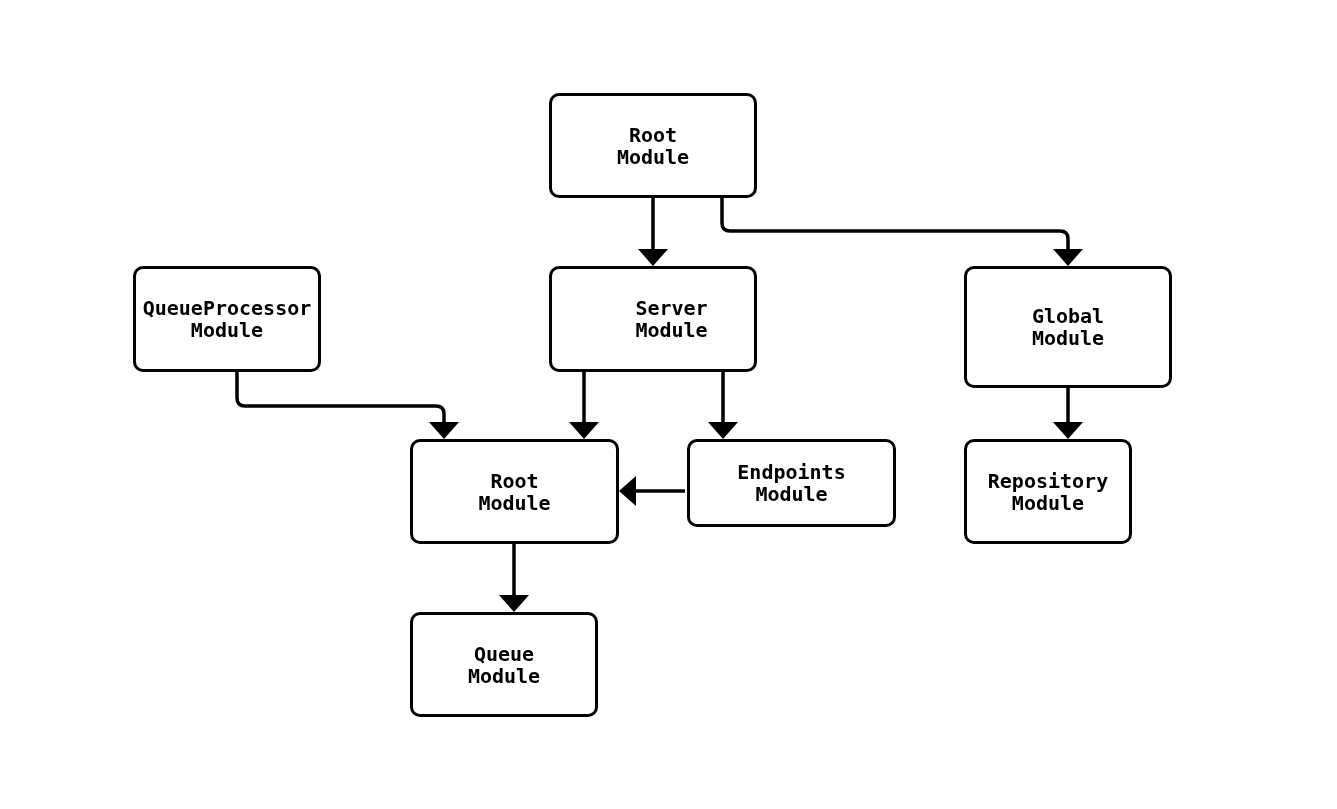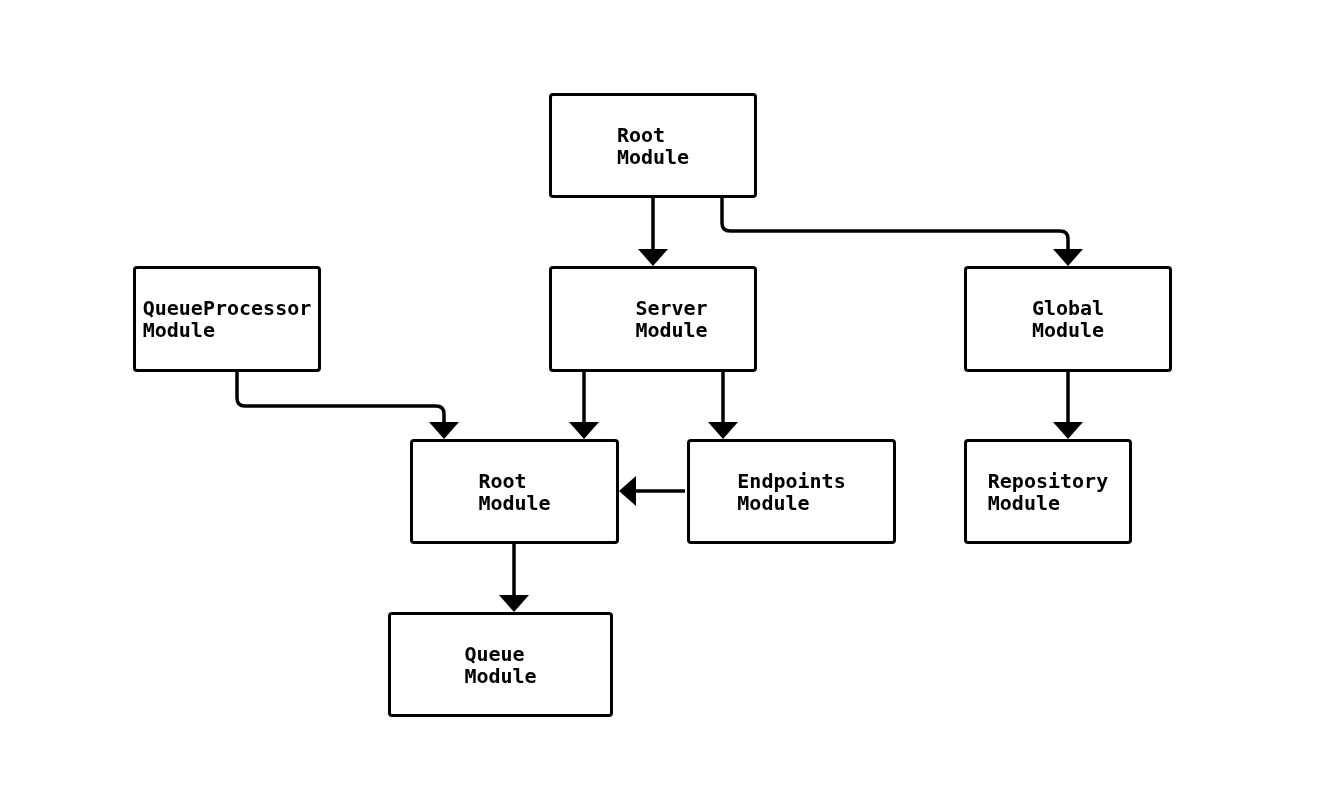--- a/index.html
+++ b/index.html
@@ -25,25 +25,25 @@
   .edge {
     fill: none;
     stroke: #000000;
     stroke-width: 3.5;
   }
   .node {
     position: absolute;
     box-sizing: border-box;
     background: #ffffff;
     border: 3.5px solid #000000;
-    border-radius: 4px;
+    border-radius: 10px;
     display: flex;
     align-items: center;
     justify-content: center;
-    text-align: left;
+    text-align: center;
   }
   .node-label {
     font-weight: 700;
     font-size: 20px;
     line-height: 22px;
     color: #000000;
     letter-spacing: 0;
     white-space: nowrap;
   }
 </style>
@@ -82,48 +82,48 @@
     </div>
   </div>
 
   <div class="node" style="left: 549px; top: 266px; width: 208px; height: 106px; padding-left: 37px;">
     <div class="node-label">
       <span>Server</span><br>
       <span>Module</span>
     </div>
   </div>
 
-  <div class="node" style="left: 964px; top: 266px; width: 208px; height: 106px;">
+  <div class="node" style="left: 964px; top: 266px; width: 208px; height: 122px;">
     <div class="node-label">
       <span>Global</span><br>
       <span>Module</span>
     </div>
   </div>
 
   <div class="node" style="left: 410px; top: 439px; width: 209px; height: 105px;">
     <div class="node-label">
       <span>Root</span><br>
       <span>Module</span>
     </div>
   </div>
 
-  <div class="node" style="left: 687px; top: 439px; width: 209px; height: 105px;">
+  <div class="node" style="left: 687px; top: 439px; width: 209px; height: 88px;">
     <div class="node-label">
       <span>Endpoints</span><br>
       <span>Module</span>
     </div>
   </div>
 
   <div class="node" style="left: 964px; top: 439px; width: 168px; height: 105px;">
     <div class="node-label">
       <span>Repository</span><br>
       <span>Module</span>
     </div>
   </div>
 
-  <div class="node" style="left: 388px; top: 612px; width: 225px; height: 105px;">
+  <div class="node" style="left: 410px; top: 612px; width: 188px; height: 105px;">
     <div class="node-label">
       <span>Queue</span><br>
       <span>Module</span>
     </div>
   </div>
 
 </div>
 
 </body></html>

